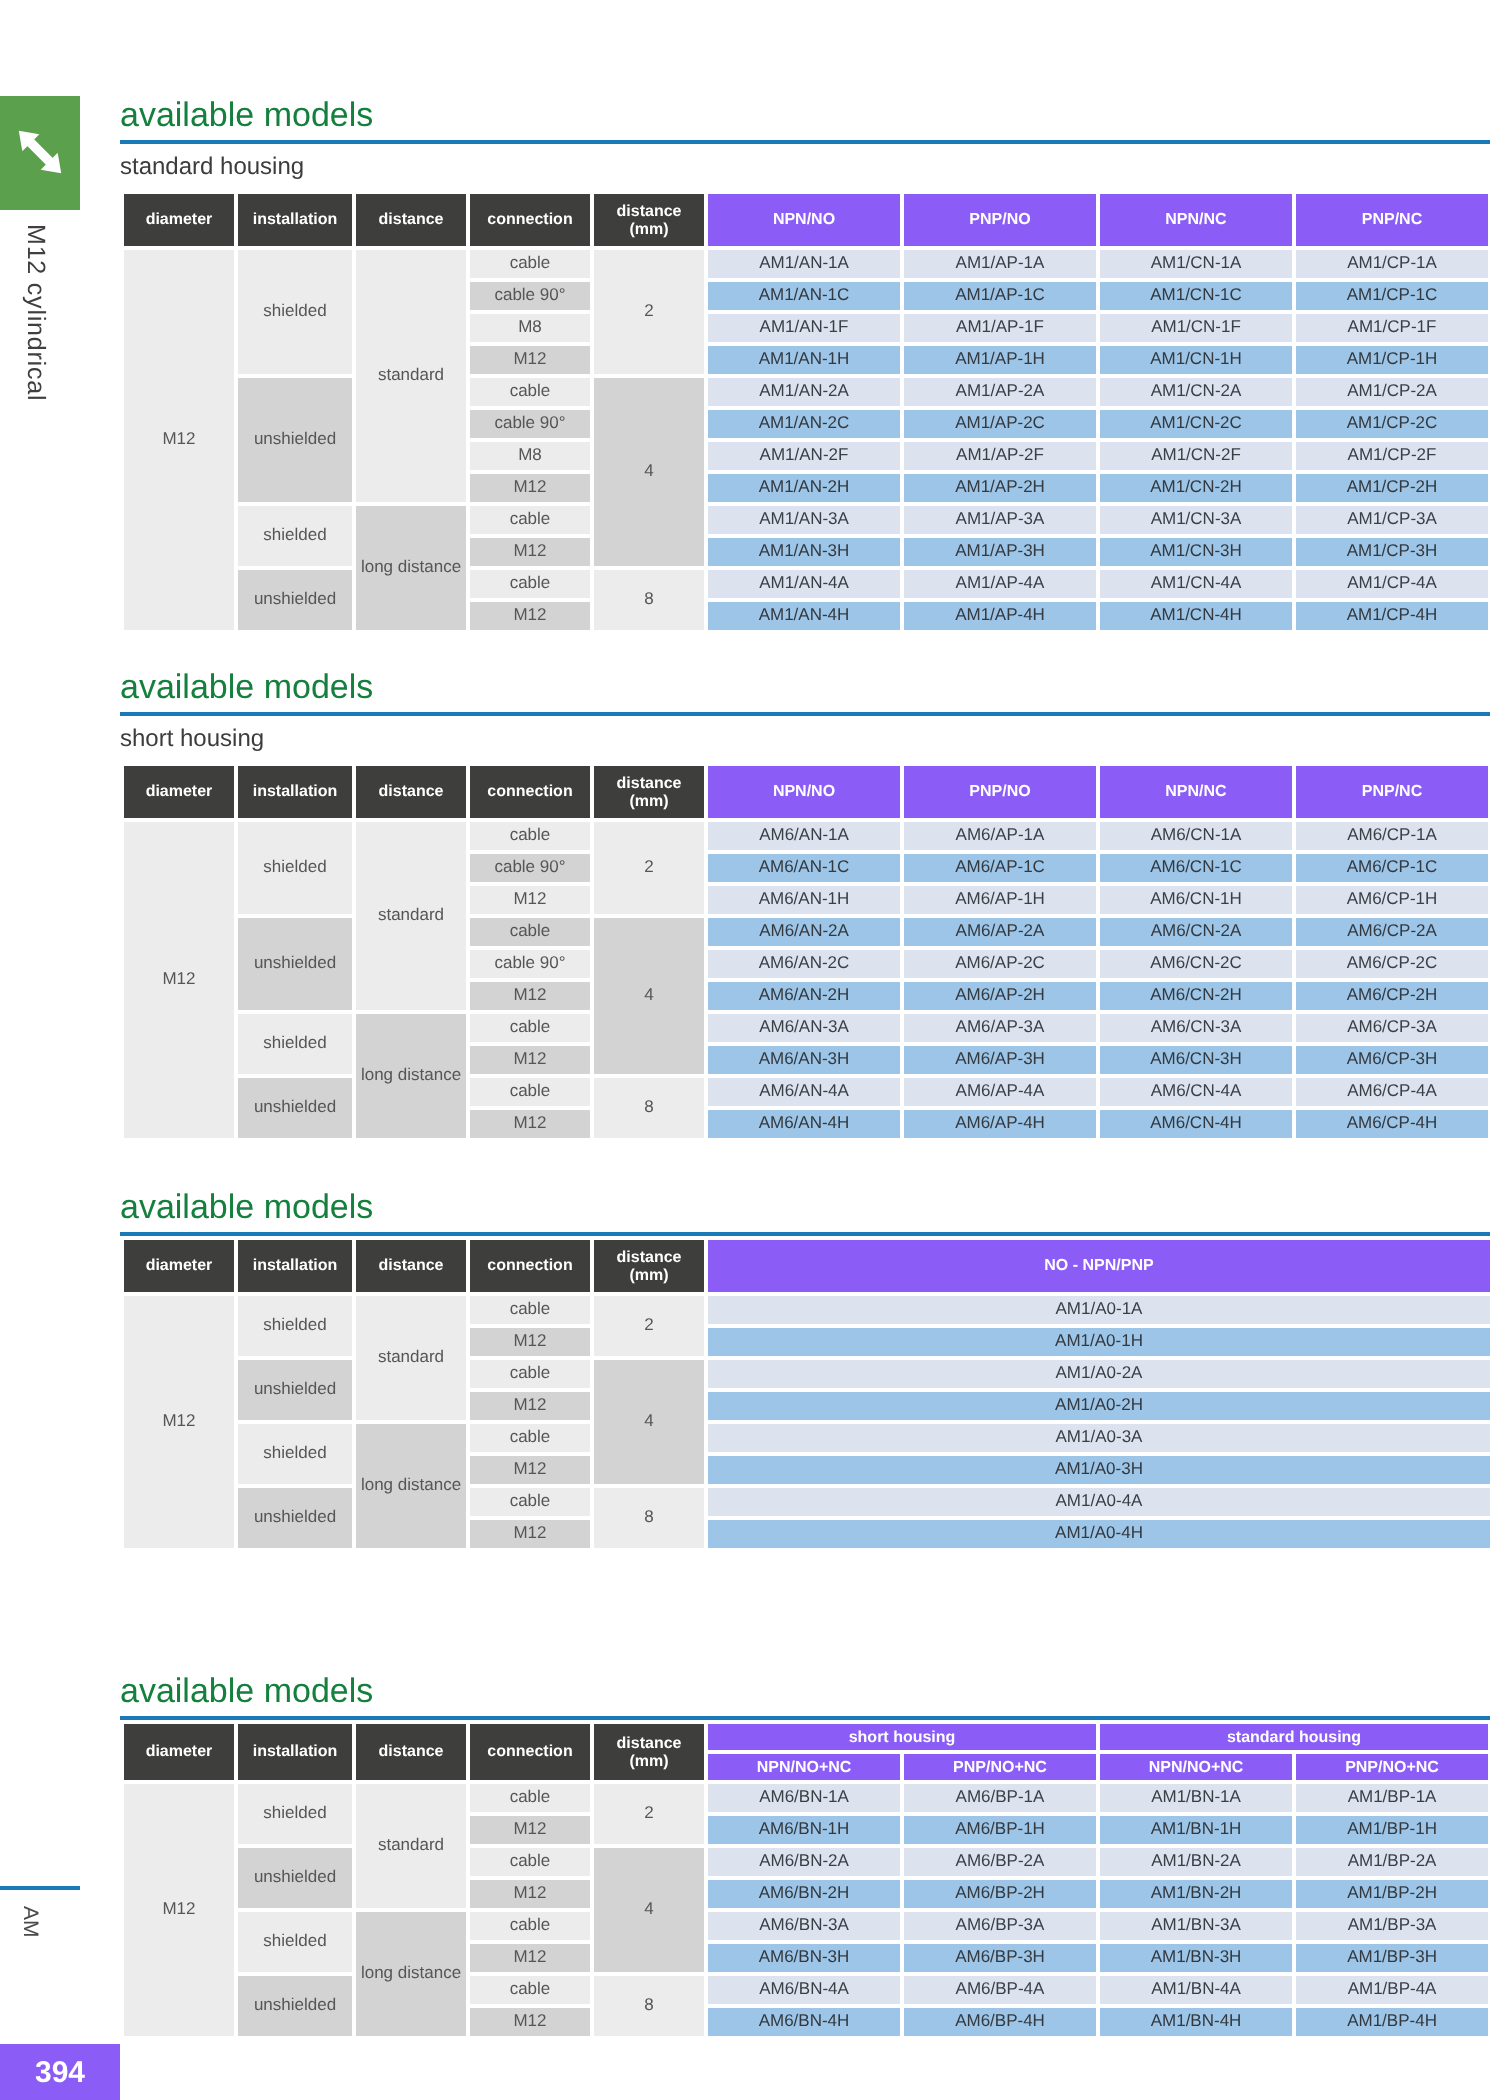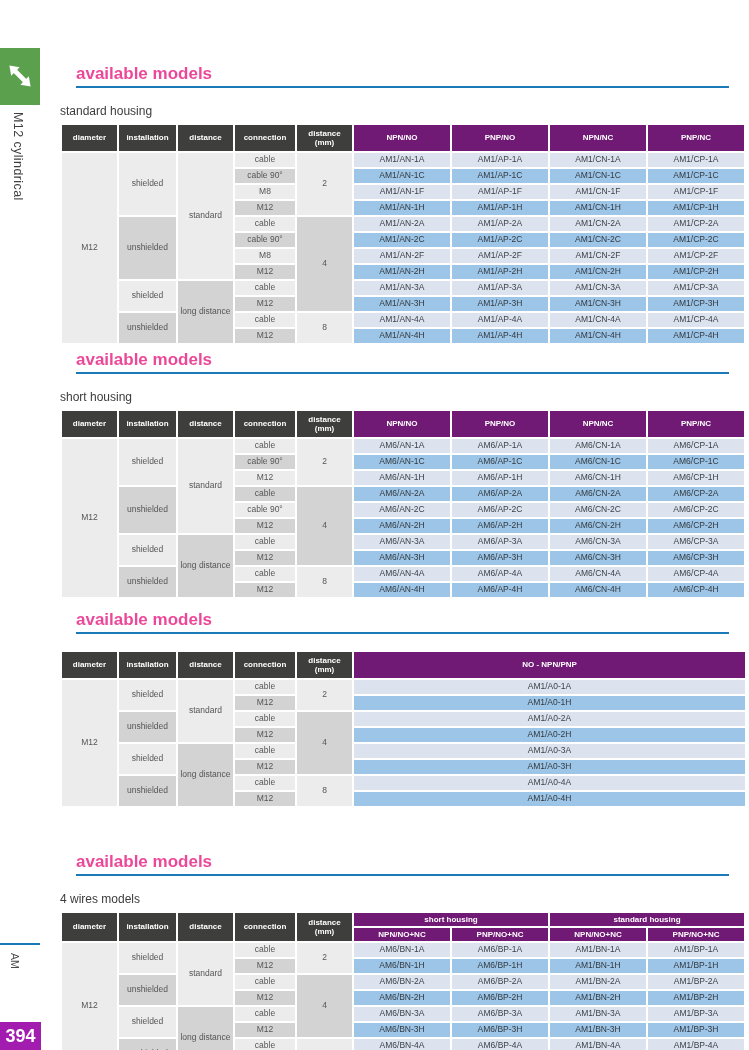--- a/index.html
+++ b/index.html
@@ -15,45 +15,45 @@
     background:#5ba04c; display:flex; align-items:center; justify-content:center;
   }
   .vlabel {
     writing-mode:vertical-rl; text-orientation:mixed;
     position:absolute; white-space:nowrap;
   }
   .cat-label { left:11px; top:112px; font-size:12.5px; color:#3f3f3f; letter-spacing:0.4px; }
   .series-rule { position:absolute; left:0; top:943px; width:40px; height:2px; background:#1a7ab8; }
   .series-label { left:9px; top:953px; font-size:10.5px; color:#4a4a4a; }
   .page-num {
-    position:absolute; left:0; top:1022px; width:41px; height:28px;
-    background:#a21caf; color:#ffffff; font-size:18px; font-weight:bold;
+    position:absolute; left:0; top:1022px; width:60px; height:28px;
+    background:#8b5cf6; color:#ffffff; font-size:15px; font-weight:bold;
     display:flex; align-items:center; justify-content:center;
   }
 
   
   .section { position:absolute; left:60px; width:685px; }
   .s1{ top:48px; } .s2{ top:334px; } .s3{ top:594px; } .s4{ top:836px; }
   .section-title {
-    margin:16px; font-size:17px; font-weight:bold; color:#ec4899;
+    margin:0; font-size:17px; font-weight:normal; color:#15803d;
     padding-bottom:3px; border-bottom:2px solid #1a7ab8; line-height:19px;
   }
   .section-subtitle { font-size:12px; color:#3c3c3c; margin:4px 0 5px; line-height:14px; }
 
   
   table.models { border-collapse:collapse; table-layout:fixed; width:685px; }
   table.models th, table.models td {
     border:2px solid #ffffff; padding:0 1px; text-align:center; vertical-align:middle;
     overflow:hidden; line-height:1.15;
   }
   table.models th { height:28px; font-size:8px; font-weight:bold; }
   table.models.has-groups th { height:15px; }
   table.models td { height:16px; font-size:8.5px; }
   .h-dark { background:#3e3e3d; color:#ffffff; }
-  .h-blue { background:#701a75; color:#ffffff; }
+  .h-blue { background:#8b5cf6; color:#ffffff; }
   .g-light { background:#ececec; color:#565656; }
   .g-dark  { background:#d3d3d3; color:#565656; }
   .row-light { background:#dce3ee; color:#3a3f46; }
   .row-dark  { background:#9cc5e7; color:#34393f; }
 </style>
 </head>
 <body>
 
 <div class="green-tab">
   <svg width="40" height="57" viewBox="0 0 40 57" aria-hidden="true">
@@ -378,21 +378,20 @@
             <td class="g-dark">M12</td>
             <td class="row-dark">AM1/A0-4H</td>
           </tr>
         </tbody>
       </table>
     </div>
 </div>
 
 <div class="section s4">
   <h2 class="section-title">available models</h2>
-  <div class="section-subtitle">4 wires models</div>
   <div class="tbl-mount">
       <table class="models has-groups">
         <colgroup>
           <col style="width: 57px;">
           <col style="width: 59px;">
           <col style="width: 57px;">
           <col style="width: 62px;">
           <col style="width: 57px;">
           <col style="width: 98px;">
           <col style="width: 98px;">

